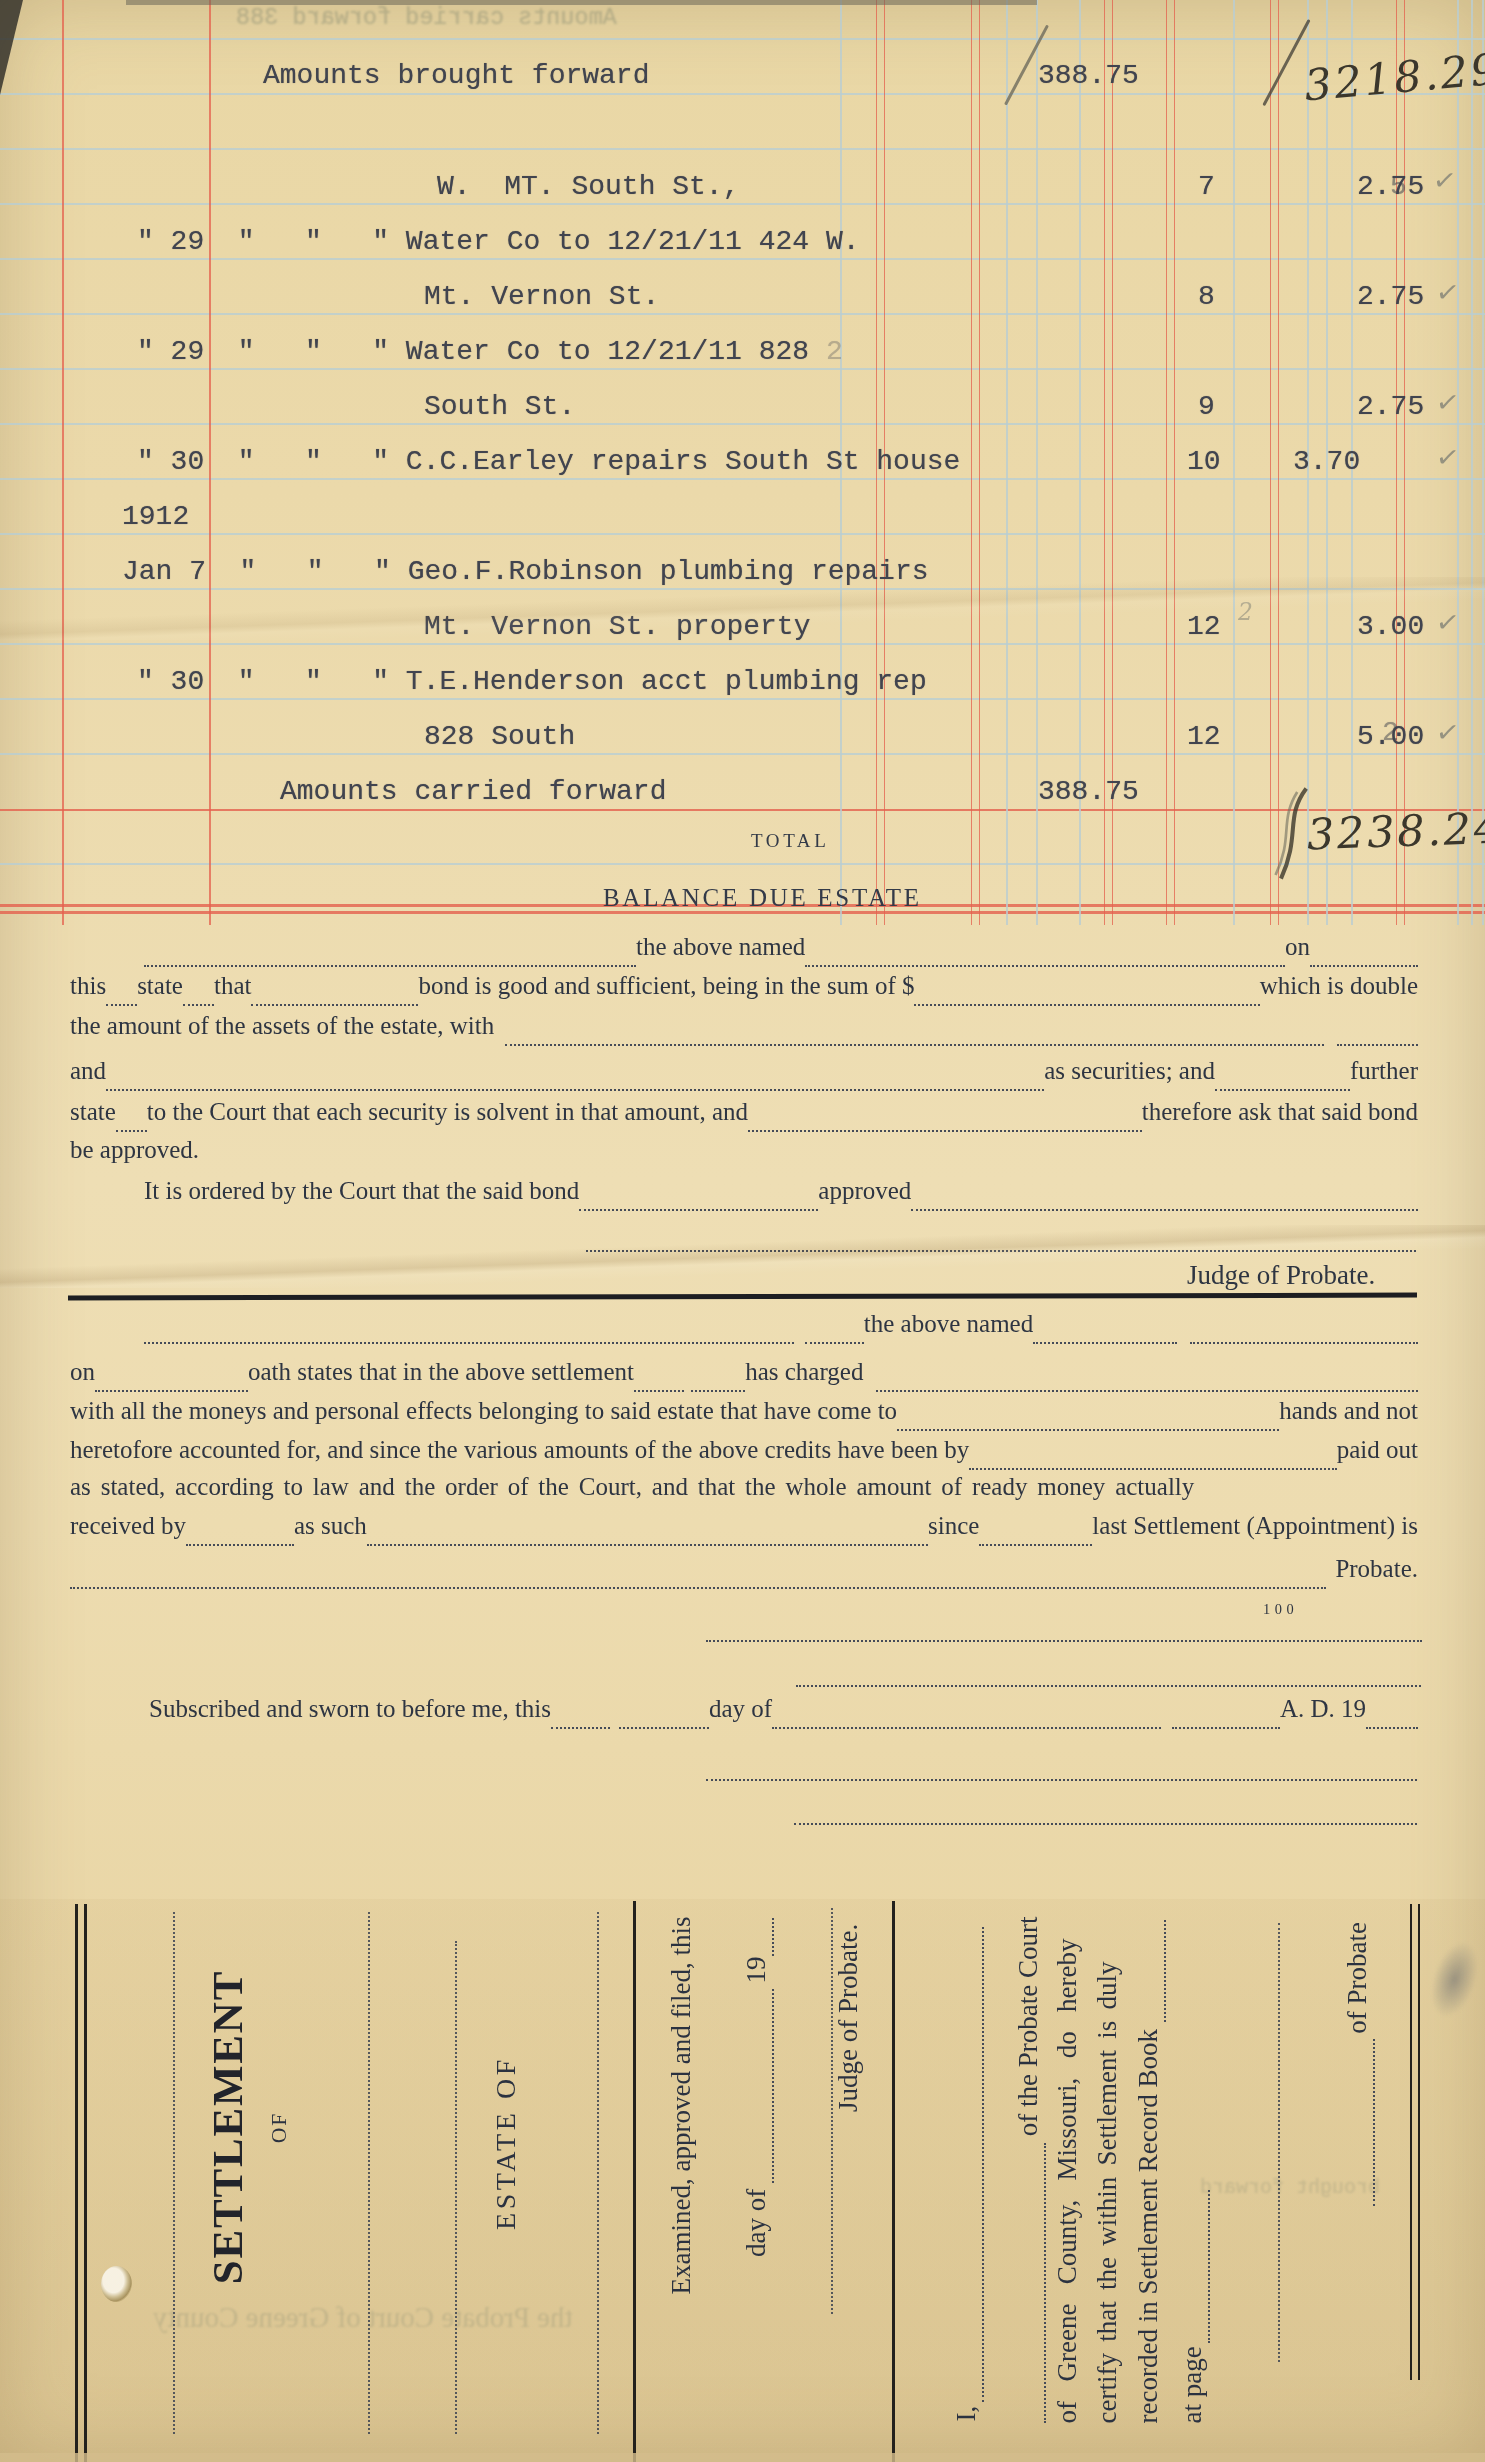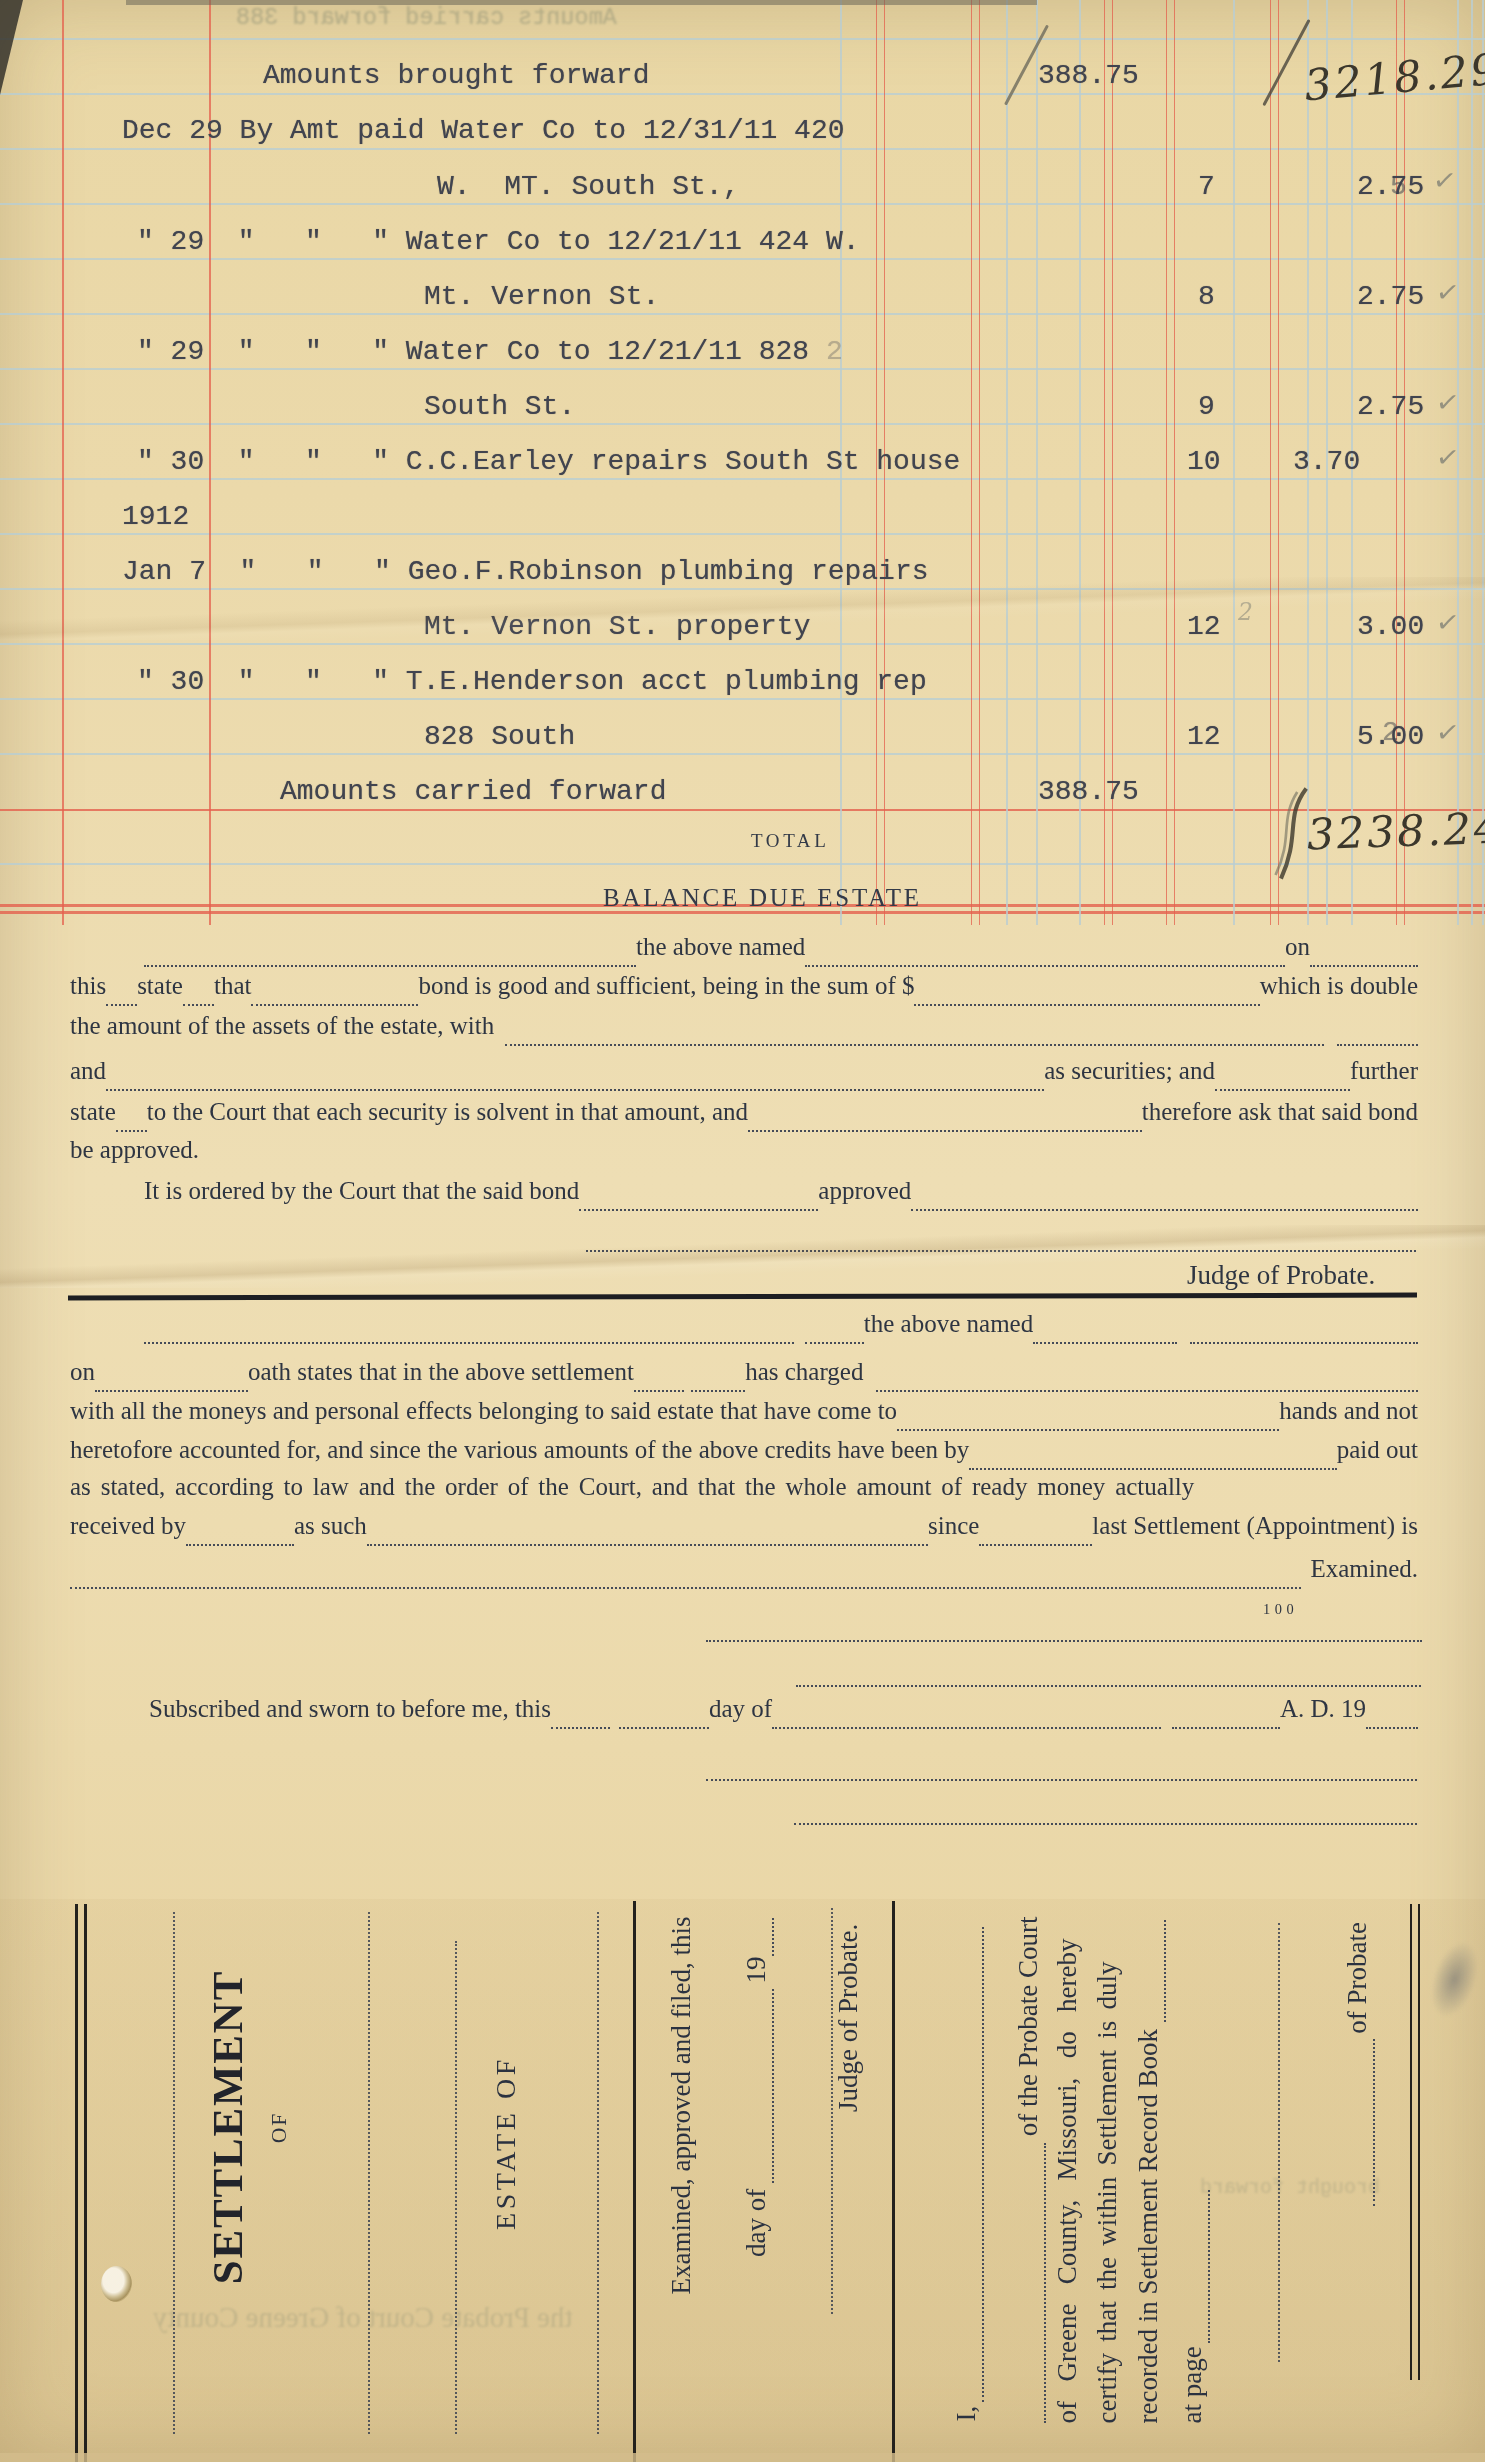--- a/index.html
+++ b/index.html
@@ -104,23 +104,20 @@
     <div class="bv" style="left:1482px"></div>
 
     <div class="slash" style="left:1025px;top:20px;height:90px;transform:rotate(28deg);"></div>
     <div class="slash" style="left:1285px;top:14.4px;height:97px;transform:rotate(28deg);background:#4a463c;"></div>
     <div class="abs hand" style="left:1304px;top:52px;transform:rotate(-5deg);">3218.29</div>
 
     <div class="lrow" style="top:60px">
       <span class="mono" style="left:263px">Amounts brought forward</span>
       <span class="mono" style="left:1038px">388.75</span>
     </div>
-    <div class="lrow" style="top:115px">
-      <span class="mono" style="left:122px">Dec 29 By Amt paid Water Co to 12/31/11 420</span>
-    </div>
     <div class="lrow" style="top:171px">
       <span class="mono" style="left:437px">W.  MT. South St.,</span>
       <span class="mono" style="left:1198px">7</span>
       <span class="mono" style="left:1357px">2.75</span>
       <span class="mono" style="left:1390px;opacity:.55">5</span>
       <span class="check" style="left:1433px;top:-7.2px">✓</span>
     </div>
     <div class="lrow" style="top:226px">
       <span class="mono" style="left:137px">" 29  "   "   " Water Co to 12/21/11 424 W.</span>
     </div>
@@ -278,21 +275,21 @@
         <span class="dots" style="width:108px"></span>
       <span class="w">as such</span>
         <span class="dots dgrow"></span>
       <span class="w">since</span>
         <span class="dots" style="width:113px"></span>
       <span class="w">last Settlement (Appointment) is</span>
     </div>
     <div class="fline" style="top:1555px">
       <span class="dots dgrow"></span>
       <span class="sp" style="width:9px"></span>
-      <span class="w">Examined.</span>
+      <span class="w">Probate.</span>
     </div>
     <div class="frac" style="left:1263px;top:1601px">100</div>
     <div class="sigdots" style="left:706px;top:1640px;width:716px;"></div>
     <div class="sigdots" style="left:796px;top:1685px;width:625px;"></div>
     <div class="fline" style="top:1695px">
       <span class="sp" style="width:79px"></span>
       <span class="w">Subscribed and sworn to before me, this</span>
         <span class="dots" style="width:59px"></span>
         <span class="sp" style="width:9px"></span>
         <span class="dots" style="width:90px"></span>

